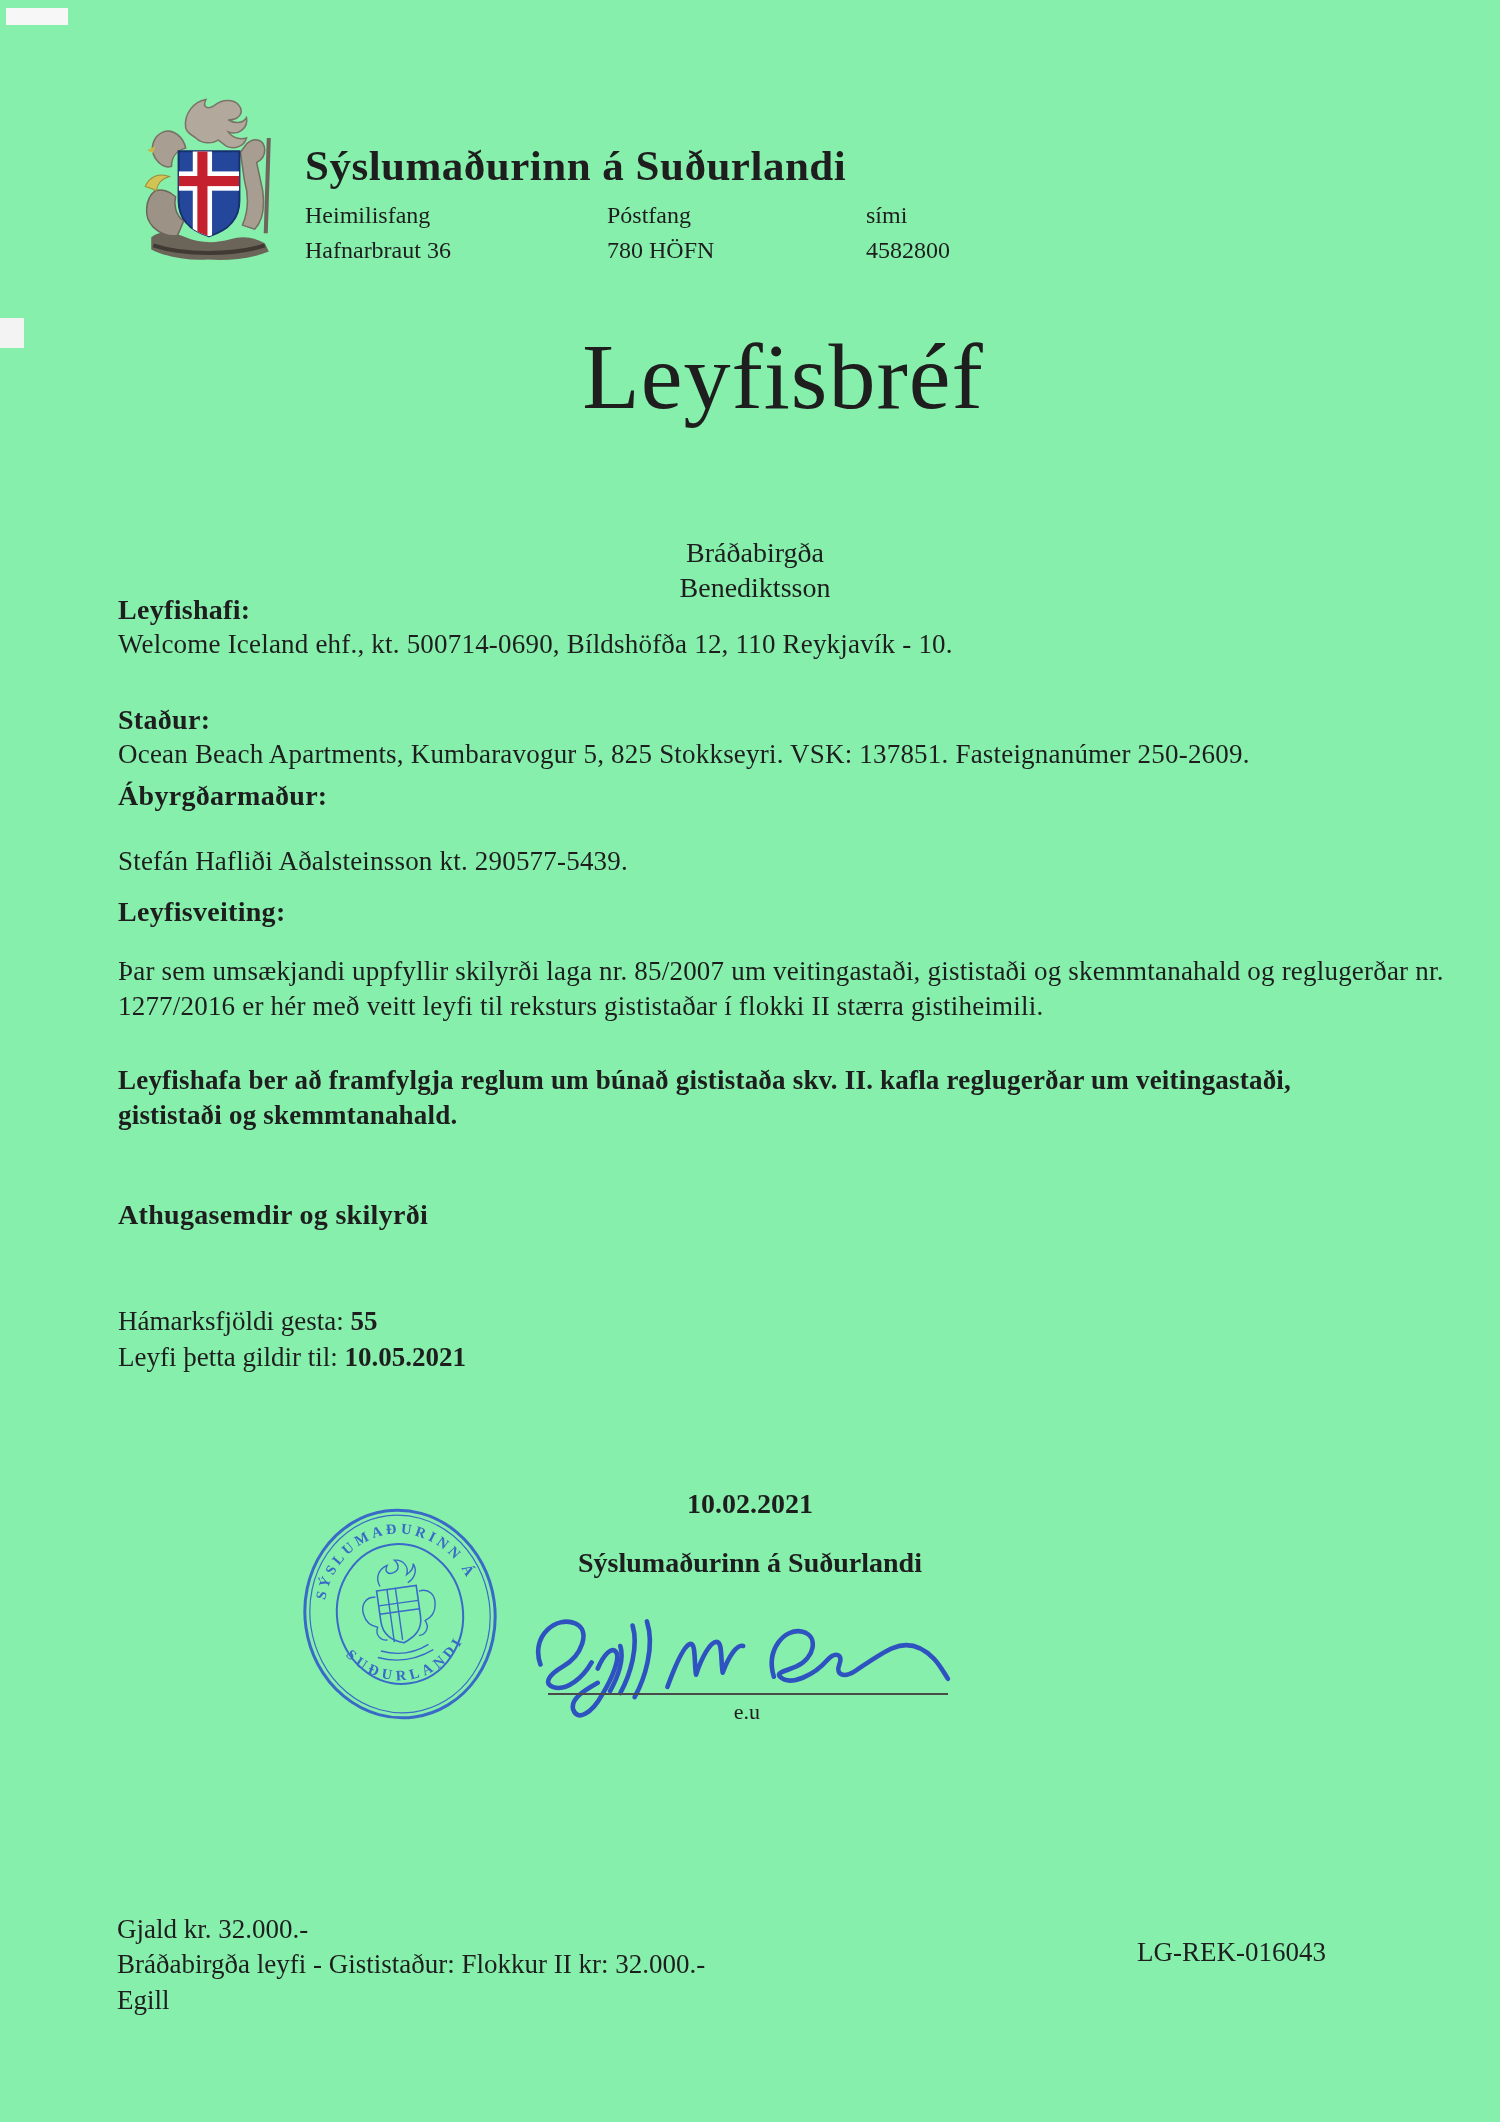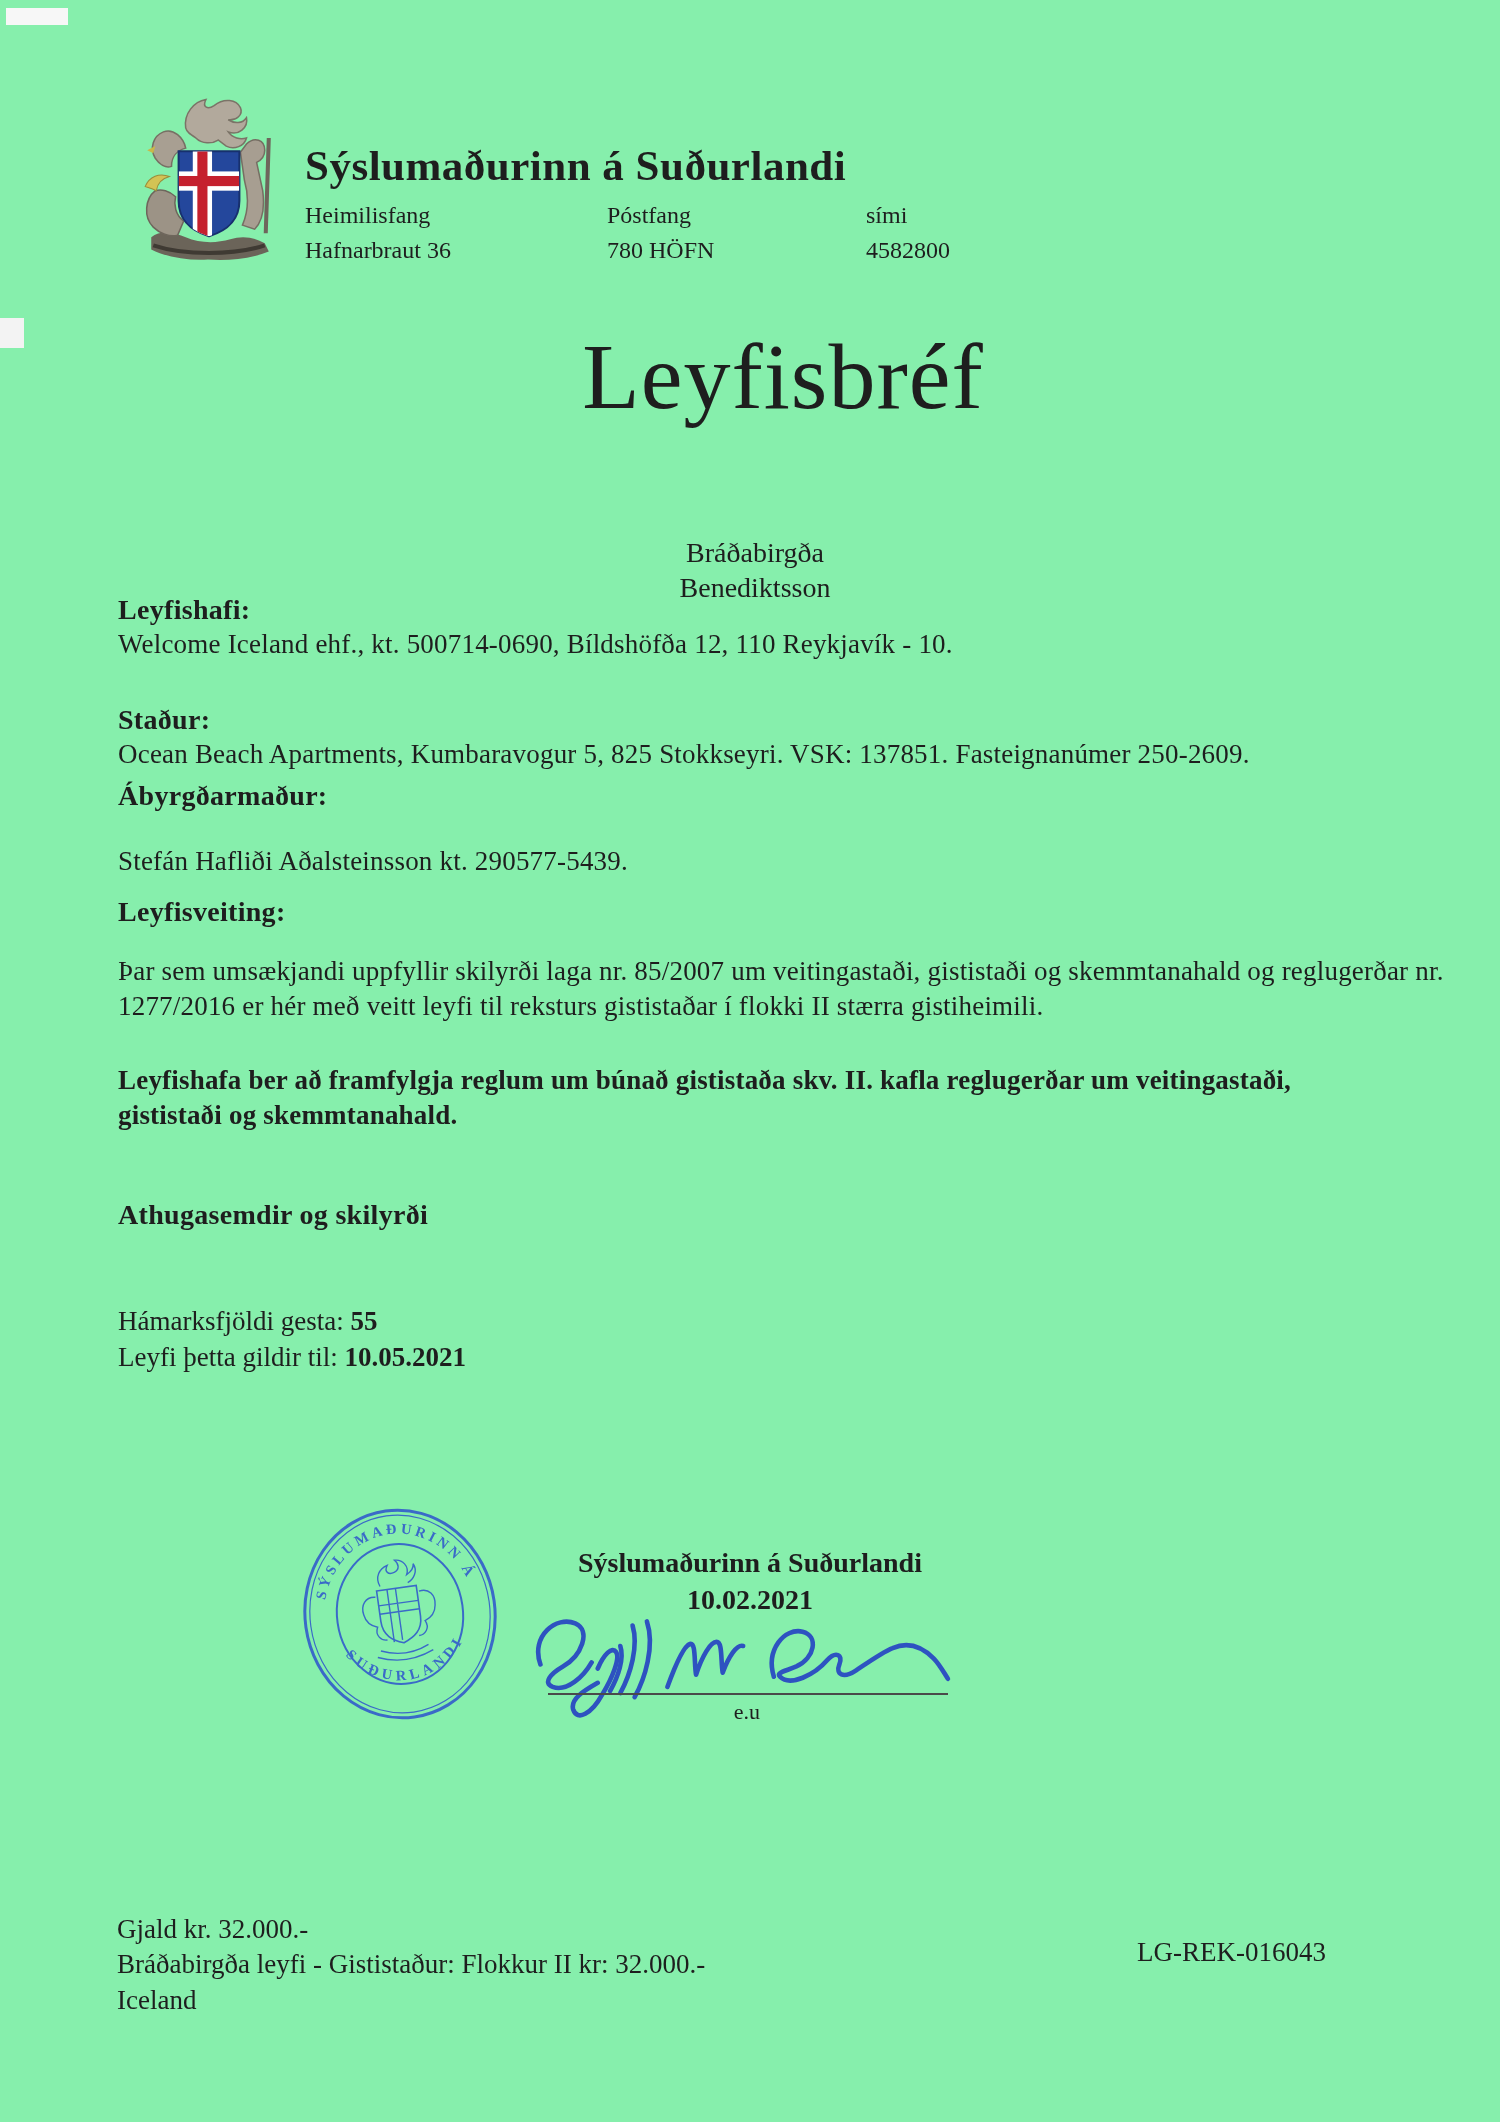--- a/index.html
+++ b/index.html
@@ -26,21 +26,21 @@
   .sec-h{left:118px;font-size:28px;font-weight:bold;white-space:nowrap;letter-spacing:.3px;}
   .sec-b{left:118px;font-size:27px;letter-spacing:.2px;}
   .nowrap{white-space:nowrap;}
   .para{width:1350px;line-height:35px;}
   .boldpara{width:1235px;line-height:35px;font-weight:bold;}
   .limits{left:118px;top:1303px;font-size:27px;line-height:36px;}
   
   .stamp{left:300px;top:1503px;width:200px;height:222px;color:#3a6ac8;transform:rotate(-8deg);}
   .sig-center{left:420px;width:660px;text-align:center;white-space:nowrap;}
   .sig-office{top:1547px;font-size:28px;font-weight:bold;}
-  .sig-date{top:1584px;font-size:28px;font-weight:bold;}
+  .sig-date{top:1488px;font-size:28px;font-weight:bold;}
   .sig-scribble{left:522px;top:1600px;width:430px;height:135px;color:#2745c2;}
   .sig-line{left:548px;top:1693px;width:400px;height:0;border-top:2px solid #4a4a4a;}
   .sig-eu{left:417px;top:1699px;width:660px;text-align:center;font-size:22px;}
   .sig-name{top:1723px;font-size:29px;}
   
   .foot{left:117px;font-size:27px;white-space:nowrap;margin-top:40px;}
   .f1{top:1874px}.f2{top:1909px}.f3{top:1945px}
   .ref{left:1137px;top:1937px;font-size:27px;white-space:nowrap;}
   
   .artifact-a{left:6px;top:8px;width:62px;height:17px;background:#f7f7f7;}
@@ -155,16 +155,16 @@
       <path d="M142,84 C150,62 158,44 164,42 C170,40 168,60 170,72 C176,54 184,40 190,40 C196,40 194,58 196,70 C202,54 210,42 216,44"></path>
       <path d="M246,74 C238,48 256,26 274,30 C290,34 286,56 268,64 C256,69 248,70 252,74 C262,84 286,72 298,58 C306,49 314,52 310,62 C306,72 314,76 326,68 C338,60 352,50 362,46 C376,40 390,44 402,56 C408,62 412,70 416,76"></path>
     </g>
   </svg>
 
   <div class="abs sig-line"></div>
   <div class="abs sig-eu">e.u</div>
 
   <div class="abs foot f1">Gjald kr. 32.000.-</div>
   <div class="abs foot f2">Bráðabirgða leyfi - Gististaður: Flokkur II kr: 32.000.-</div>
-  <div class="abs foot f3">Iceland</div>
+  <div class="abs foot f3">Egill</div>
   <div class="abs ref">LG-REK-016043</div>
 
 </div>
 
 </body></html>

